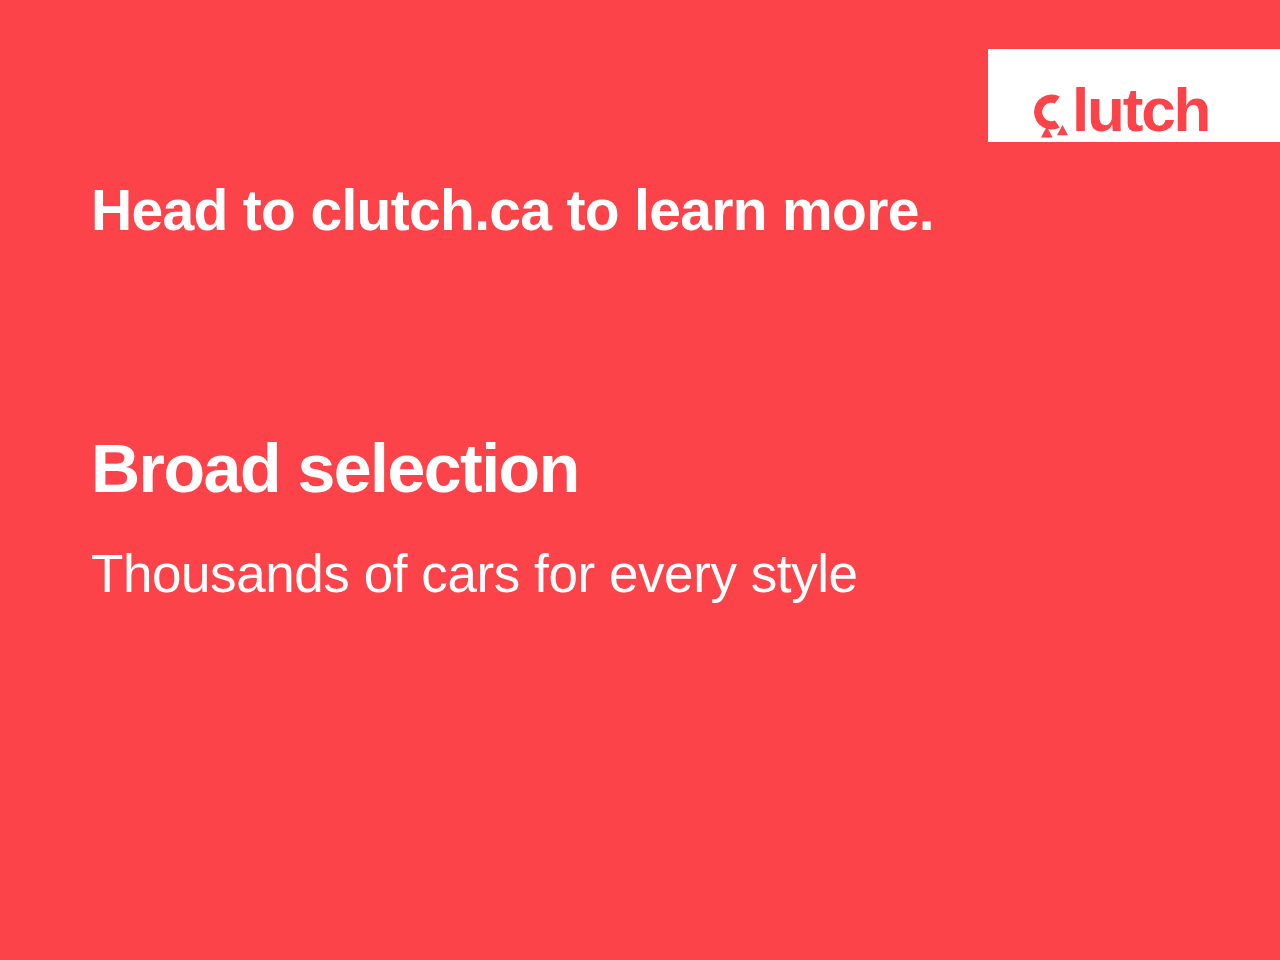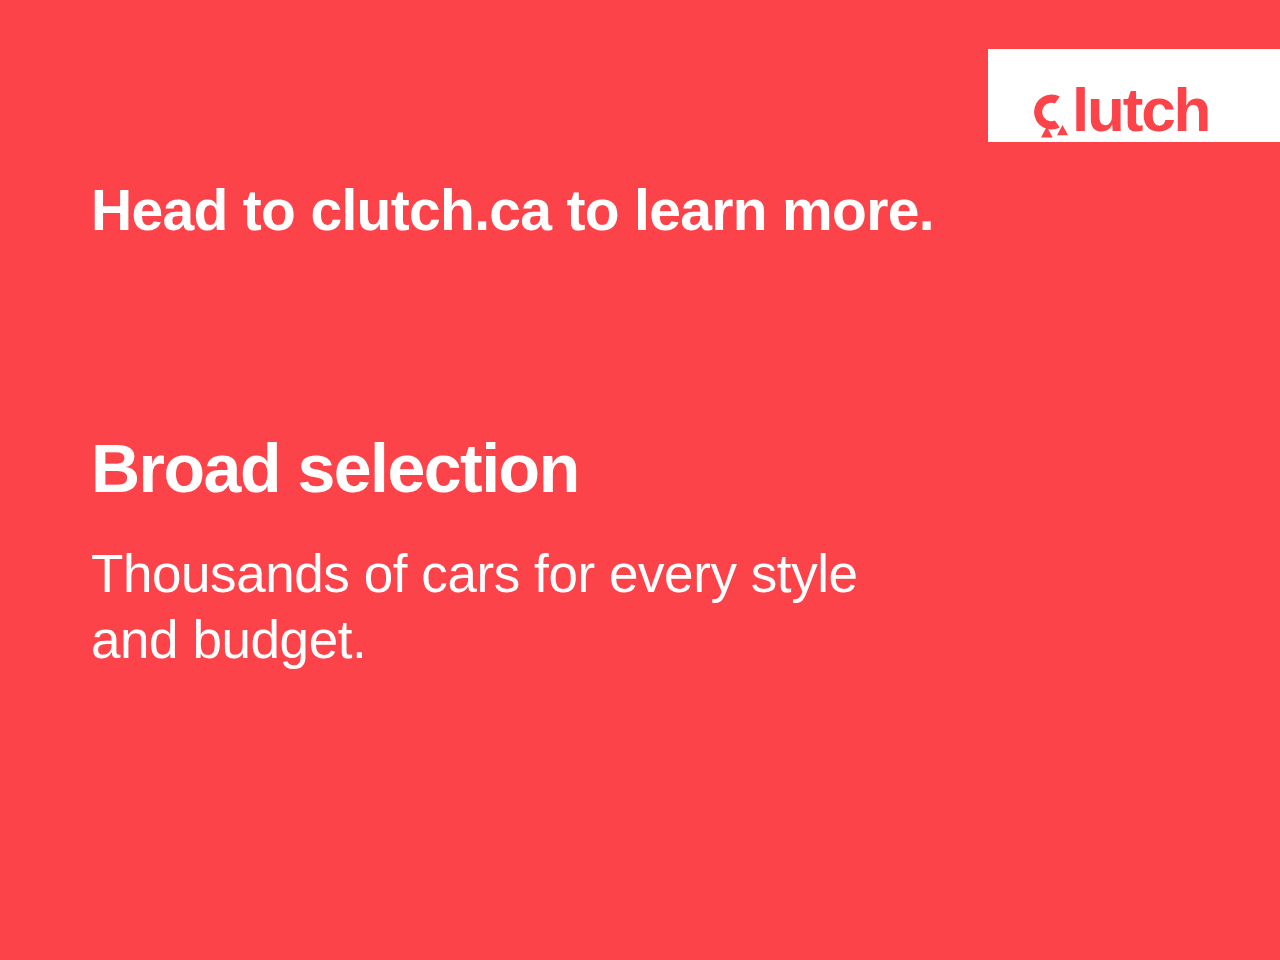--- a/index.html
+++ b/index.html
@@ -135,17 +135,16 @@
   </div>
 
   <div id="content">
 
     <div id="tagline">Head to clutch.ca to learn more.</div>
 
     <h1 id="headline">Broad selection</h1>
 
     <p id="subheadline">
       <span class="sub-line">Thousands of cars for every style</span>
-      <span class="sub-line">and budget.</span>
     </p>
 
   </div>
 </div>
 
 </body></html>

